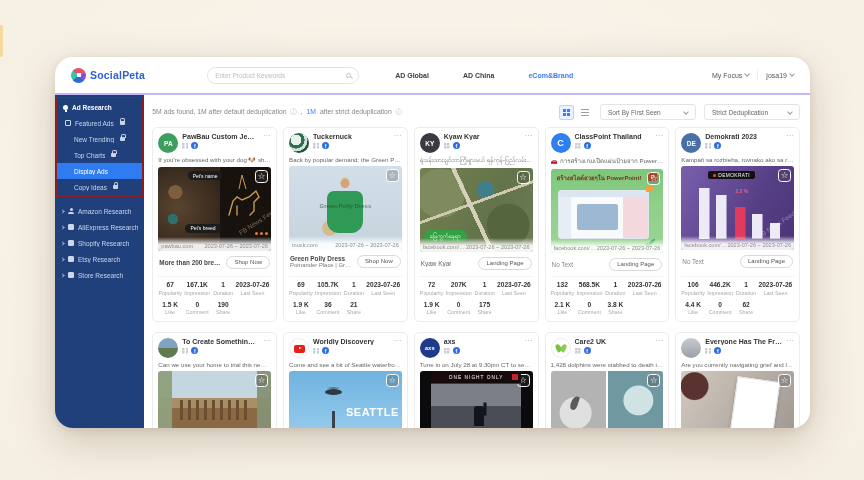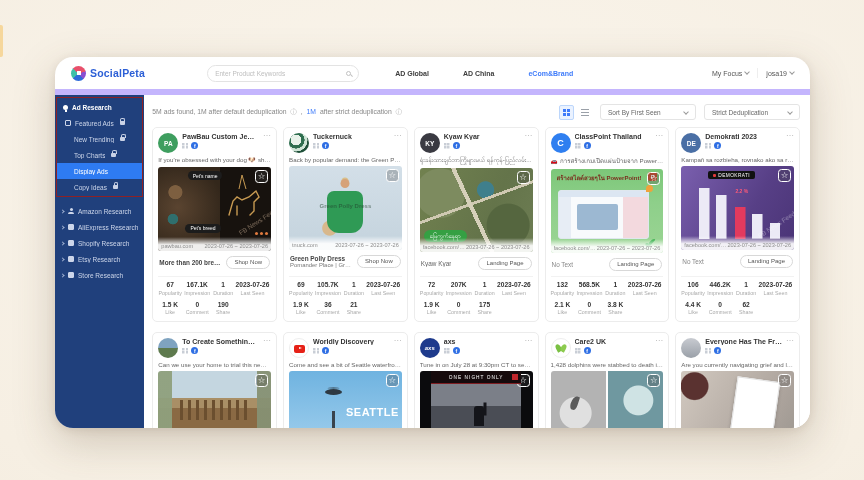--- a/index.html
+++ b/index.html
@@ -11,21 +11,21 @@
   }
   .edge-sliver{position:absolute;left:0;top:25px;width:3px;height:32px;background:#f6d79c;border-radius:0 2px 2px 0;}
 
   .window{
     position:absolute;left:55px;top:57px;width:755px;height:371px;background:#fff;
     border-radius:18px;box-shadow:0 14px 40px rgba(95,75,50,.25), 0 2px 8px rgba(95,75,50,.12);
     overflow:hidden;display:flex;flex-direction:column;
   }
 
   
-  .topbar{flex:0 0 38px;display:flex;align-items:center;padding:0 16px;border-bottom:6px solid #c4b5fd;justify-content:flex-end;}
+  .topbar{flex:0 0 38px;display:flex;align-items:center;padding:0 16px;border-bottom:2px solid #c4b5fd;justify-content:flex-end;}
   .logo{display:flex;align-items:center;gap:4px;}
   .logo-mark{width:15px;height:15px;border-radius:50%;
     background:conic-gradient(from -50deg,#e8506b 0 34%,#8a4fd0 34% 52%,#2f6bd8 52% 78%,#3fc0a8 78% 100%);}
   .logo-mark::after{content:"";display:block;width:4px;height:4px;background:#fff;margin:5px 0 0 6px;}
   .logo-text{font-size:10.5px;font-weight:bold;color:#2c5fd6;letter-spacing:.2px;}
   .search{margin-left:62px;width:152px;height:17px;border:1px solid #e3e3e3;border-radius:9px;
     display:flex;align-items:center;padding:0 7px;background:#fff;}
   .search-input{border:none;outline:none;flex:1;font-size:6.5px;color:#555;font-family:inherit;}
   .search-input::placeholder{color:#bdbdbd;}
   .mag{width:5px;height:5px;border:1px solid #c2c2c2;border-radius:50%;position:relative;flex:0 0 auto;}

